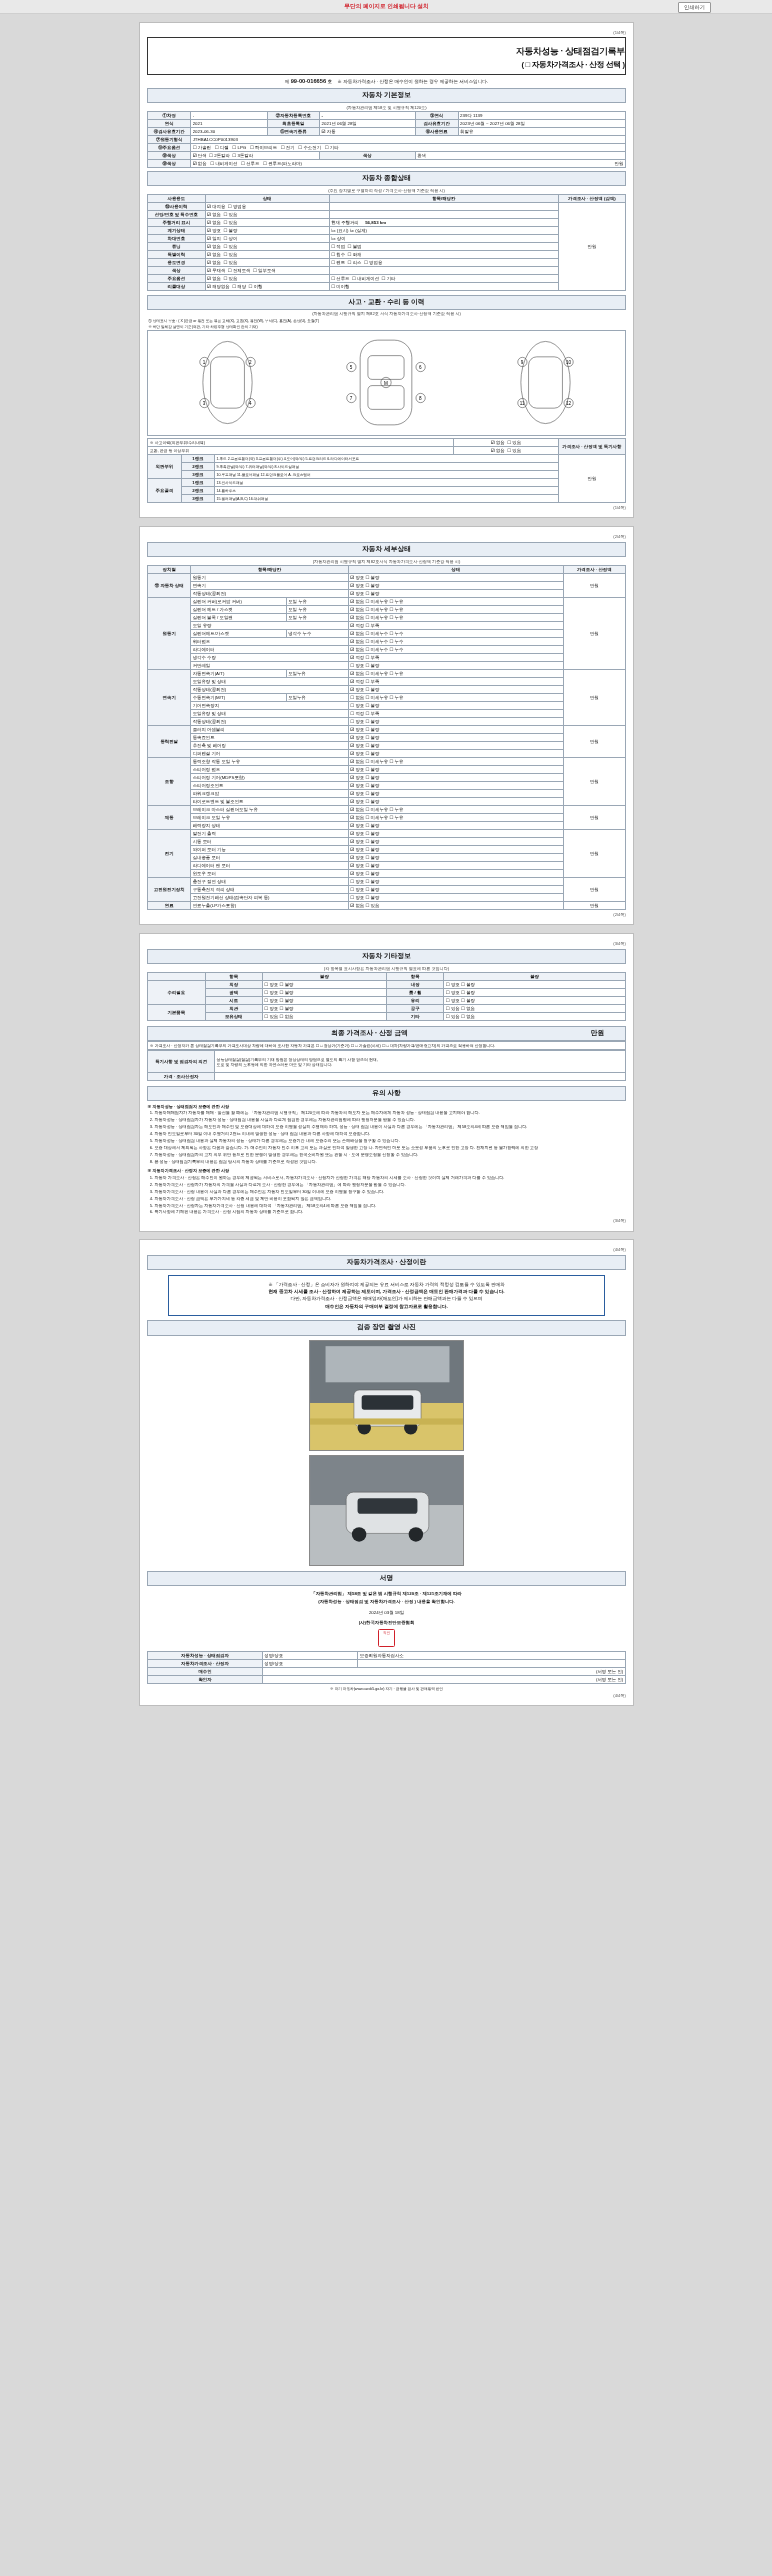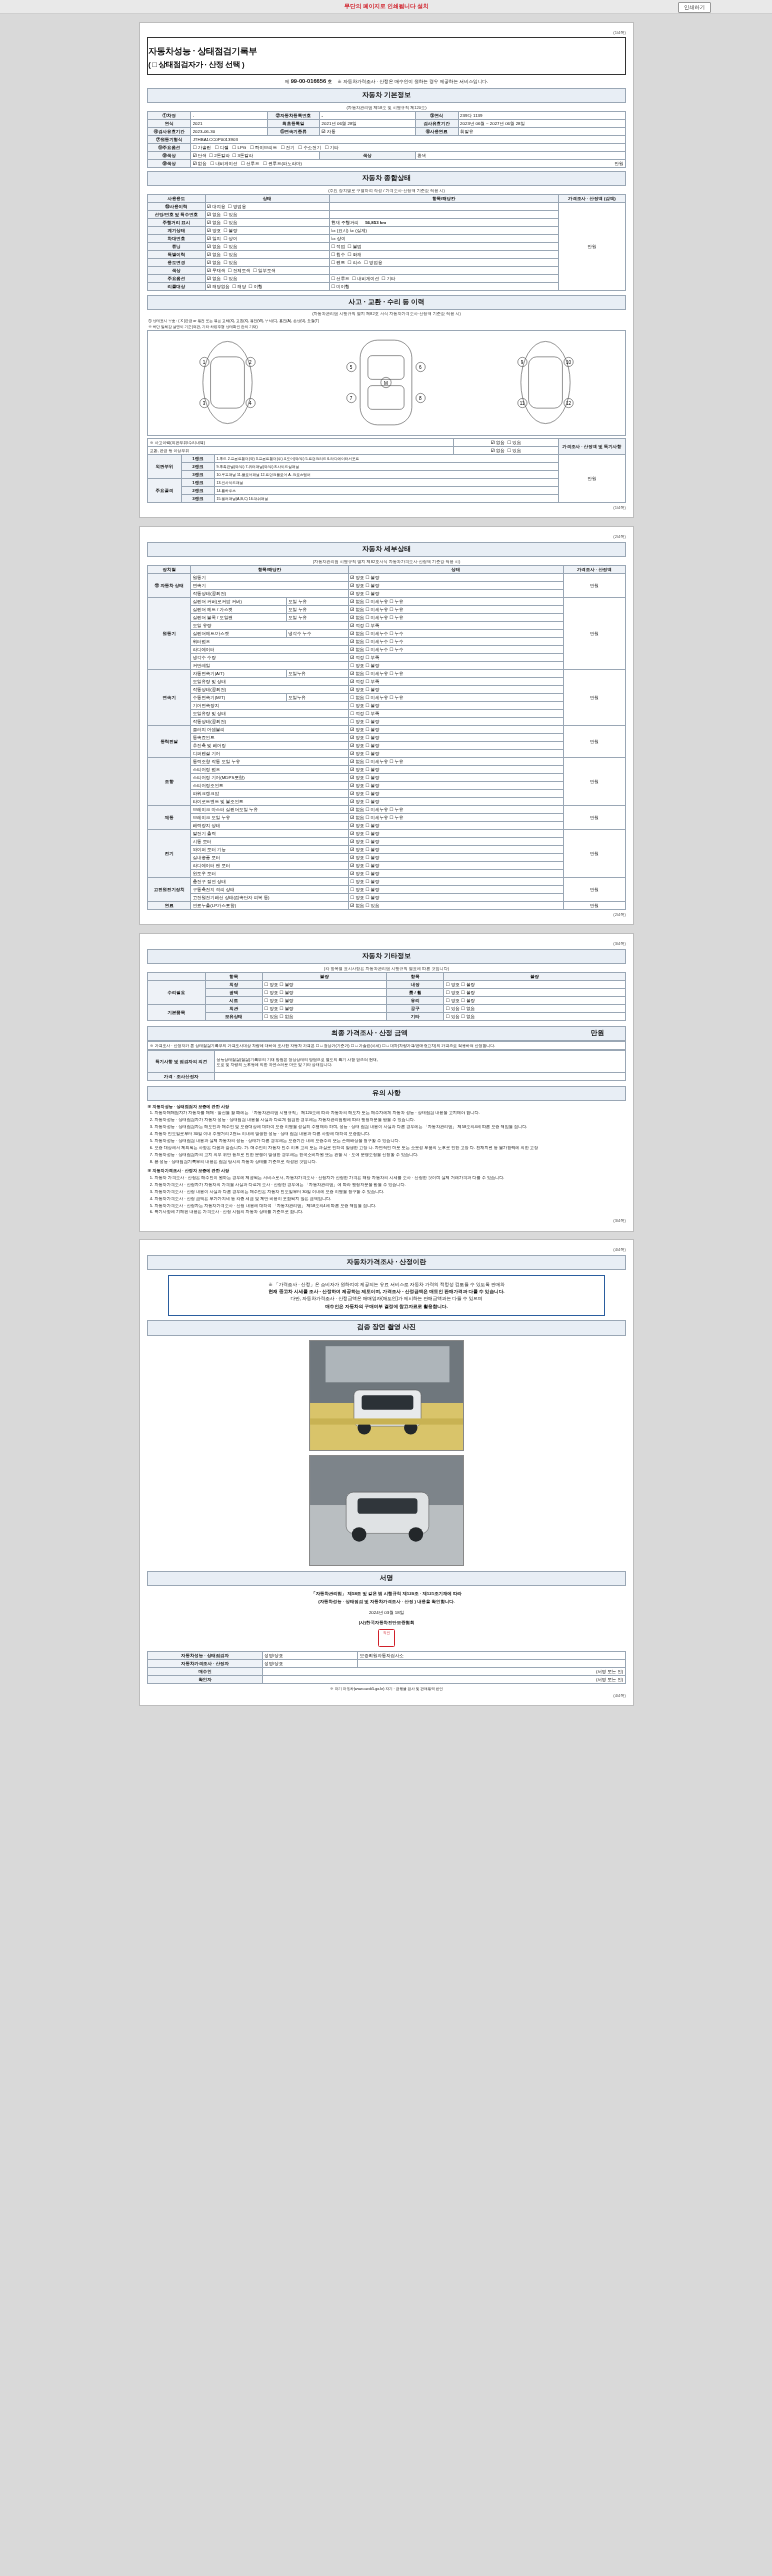--- a/index.html
+++ b/index.html
@@ -22,21 +22,21 @@
     border:0.5px solid #999; background:#fff; font-size:5.2px;
     padding:1px 5.2px; border-radius:1px; color:#333;
   }
   .page {
     width:495px; margin:7.2px auto; background:#fff;
     border:0.5px solid #bdbdbd; padding:5.2px 7.2px 7.2px 7.2px;
     position:relative;
   }
   .pgno { text-align:right; font-size:4.1px; color:#555; margin-top:2.1px;}
   h1.title {
-    text-align:left; font-size:8.8px; font-weight:bold; margin:5.2px 0 1px 0; letter-spacing:-0.3px;
+    text-align:right; font-size:8.8px; font-weight:bold; margin:5.2px 0 1px 0; letter-spacing:-0.3px;
   }
   h1.title .sub { display:block; font-size:7.7px; margin-top:1.5px; }
   .titleband {
     border:0.5px solid #333; padding:3.1px 0 3.1px 0; margin:2.1px 0 3.1px 0;
   }
   .docno { text-align:center; font-size:4.6px; margin:1.5px 0 4.1px 0; }
   .docno b { font-size:5.7px; }
   .secthead {
     background:#e8eef5; border:0.5px solid #9aa7b5; text-align:center;
     font-weight:bold; font-size:6.7px; padding:2.1px 0; margin-top:3.1px;
@@ -76,21 +76,21 @@
   <span class="t">무단의 페이지로 인쇄됩니다 설치</span>
   <button class="printbtn">인쇄하기</button>
 </div>
 
 <div class="page">
   <div class="pgno">(1/4쪽)</div>
 
   <div class="titleband">
     <h1 class="title">
       <span>자동차성능 · 상태점검기록부</span>
-      <span class="sub">( □ 상태점검자가 · 산정 선택 )</span>
+      <span class="sub">( □ 자동차가격조사 · 산정 선택 )</span>
     </h1>
   </div>
   <div class="docno">
     <span>제</span>
     <b>99-00-016656</b>
     <span>호</span>
     <span style="margin-left:4.1px">※ 자동차가격조사 · 산정은 매수인이 원하는 경우 제공하는 서비스입니다.</span>
   </div>
 
   <div class="secthead">자동차 기본정보</div>

